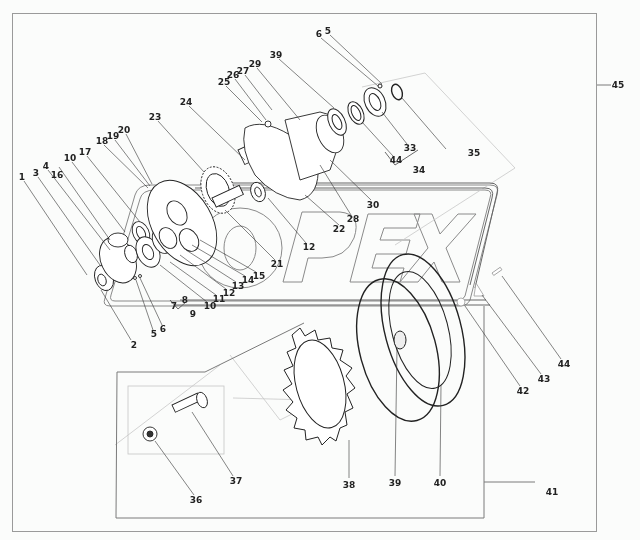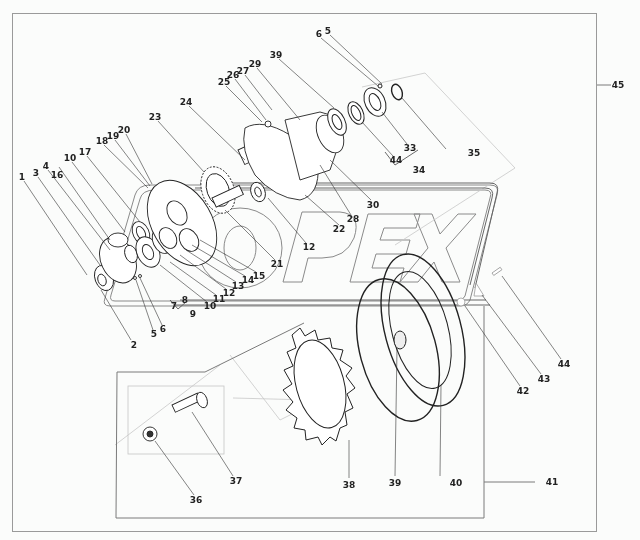--- a/index.html
+++ b/index.html
@@ -217,15 +217,15 @@
   <span class="lbl" style="left:419px;top:170px">34</span>
   <span class="lbl" style="left:474px;top:153px">35</span>
   <span class="lbl" style="left:618px;top:85px">45</span>
   <span class="lbl" style="left:523px;top:391px">42</span>
   <span class="lbl" style="left:544px;top:379px">43</span>
   <span class="lbl" style="left:564px;top:364px">44</span>
   <span class="lbl" style="left:196px;top:500px">36</span>
   <span class="lbl" style="left:236px;top:481px">37</span>
   <span class="lbl" style="left:349px;top:485px">38</span>
   <span class="lbl" style="left:395px;top:483px">39</span>
-  <span class="lbl" style="left:456px;top:483px">40</span>
-  <span class="lbl" style="left:552px;top:482px">41</span>
+  <span class="lbl" style="left:440px;top:483px">40</span>
+  <span class="lbl" style="left:552px;top:492px">41</span>
 </div>
 
 </body></html>

